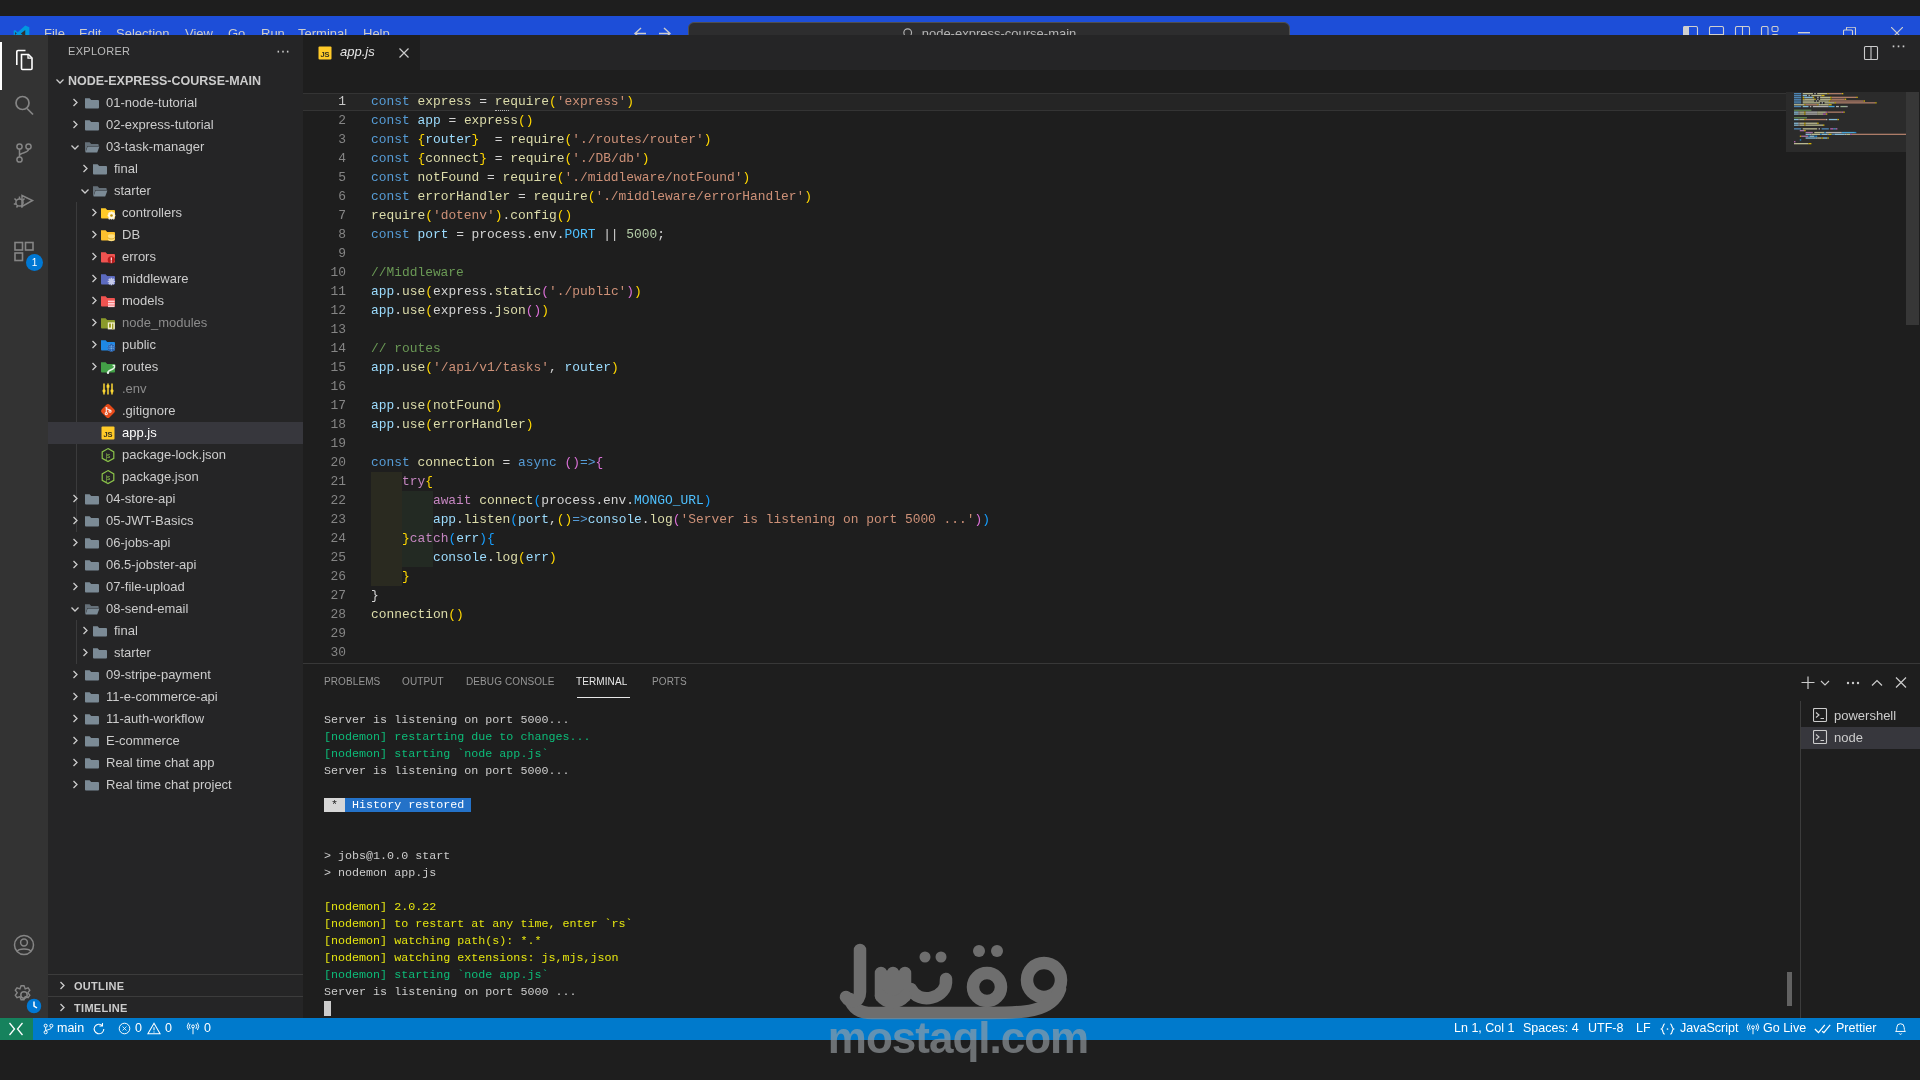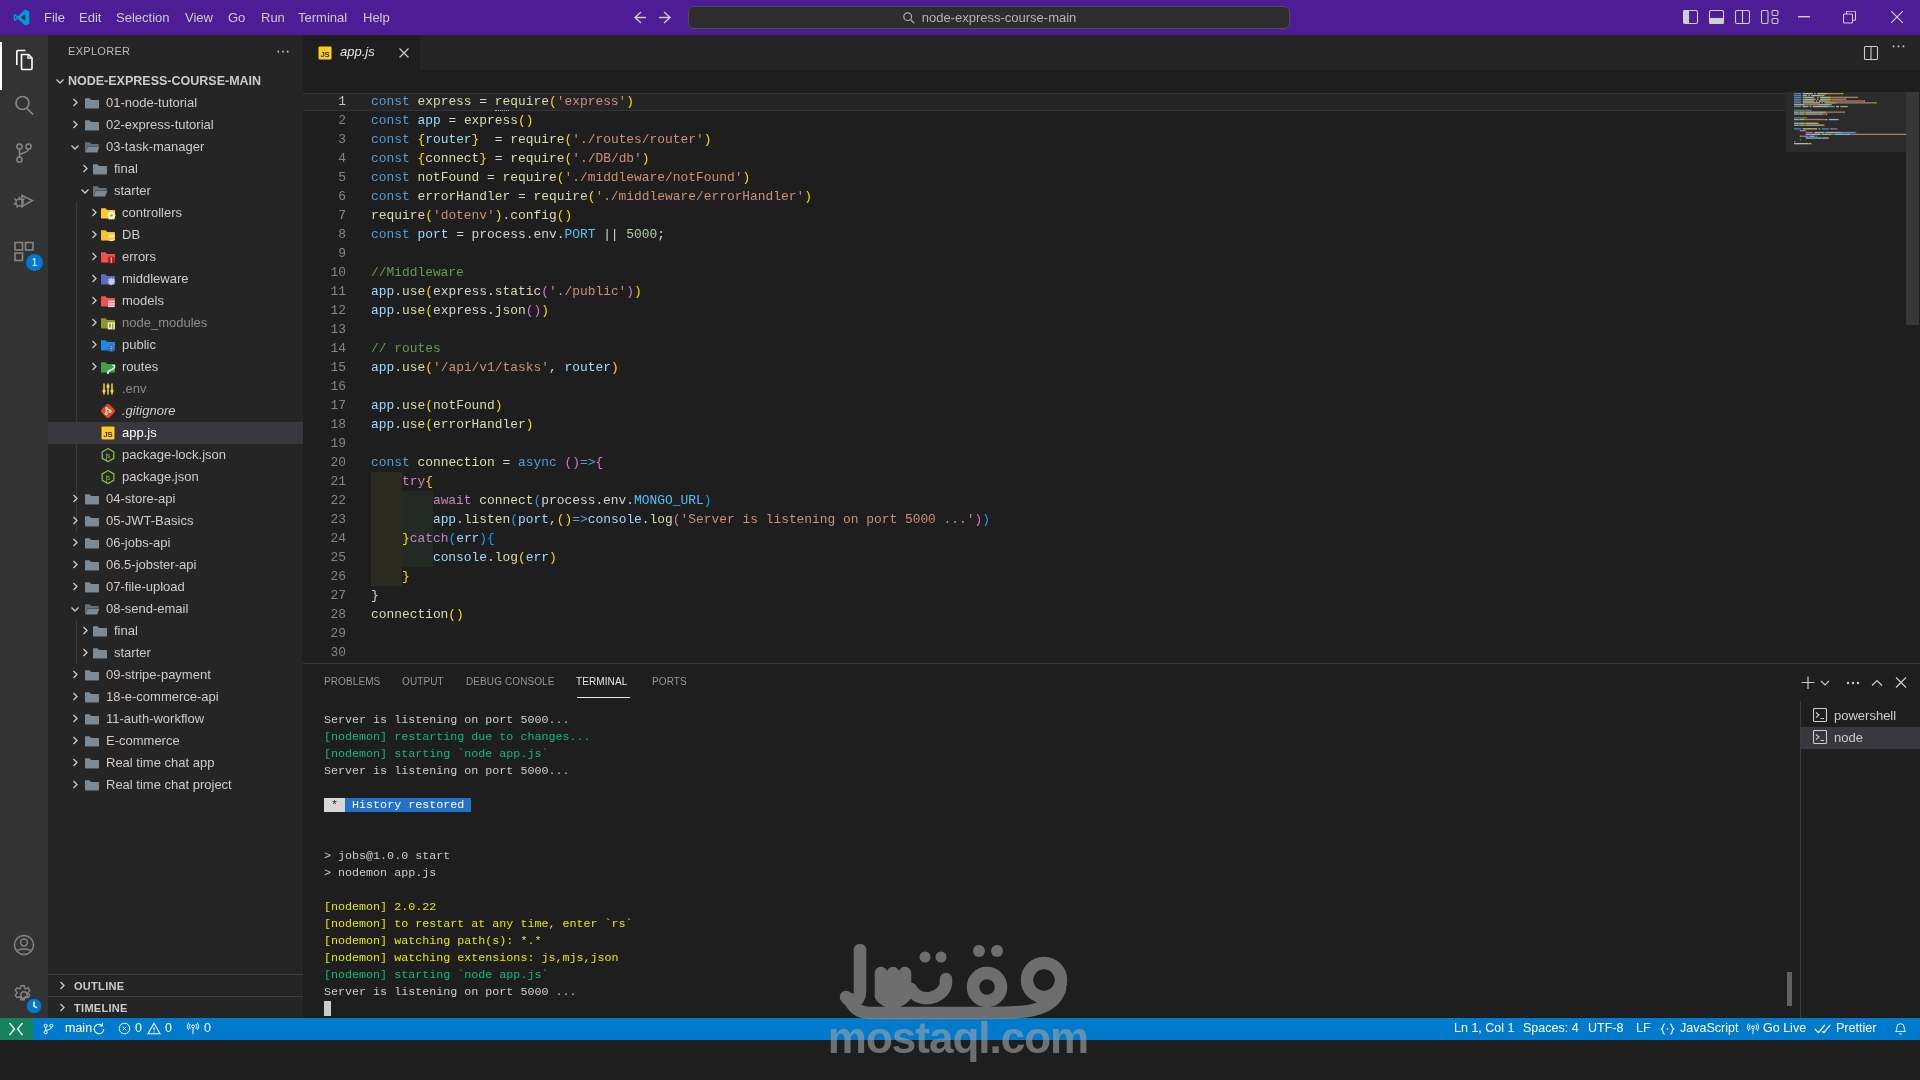--- a/index.html
+++ b/index.html
@@ -1,21 +1,21 @@
 <!DOCTYPE html>
 <html><head>
 <meta charset="utf-8">
 <style>
   * { margin:0; padding:0; box-sizing:border-box; }
   html,body { width:1920px; height:1080px; overflow:hidden; background:#1e1e1e;
     font-family:"Liberation Sans", sans-serif; }
   .abs { position:absolute; }
   #stage { position:relative; width:1920px; height:1080px; }
   
-  #titlebar { position:absolute; left:0; top:0; width:1920px; height:35px; background:#4c1d95; }
+  #titlebar { position:absolute; left:0; top:16px; width:1920px; height:35px; background:#1d4ed8; }
   .menu { position:absolute; top:0; height:35px; line-height:35px; color:#cccccc; font-size:13px; }
   
   #actbar { position:absolute; left:0; top:35px; width:48px; height:983px; background:#333333; }
   
   #sidebar { position:absolute; left:48px; top:35px; width:255px; height:983px; background:#252526; }
   .row { position:absolute; left:0; width:255px; height:22px; line-height:22px; color:#cccccc; font-size:13px; white-space:nowrap; }
   .chev { position:absolute; width:16px; height:16px; top:3px; }
   .ficon { position:absolute; width:16px; height:16px; top:3px; }
   .lbl { position:absolute; top:0; }
   
@@ -317,21 +317,21 @@
             <path d="M4 2.5 v11 M8 2.5 v11 M12 2.5 v11"></path>
           </g>
           <g fill="#fdd835">
             <rect x="2.6" y="8.6" width="2.8" height="2.8" rx="0.6"></rect>
             <rect x="6.6" y="4" width="2.8" height="2.8" rx="0.6"></rect>
             <rect x="10.6" y="8.6" width="2.8" height="2.8" rx="0.6"></rect>
           </g>
         </svg>
         <span class="lbl" style="left:74px;color:#8c8c8c">.env</span>
       </div>
-    <div class="row" style="top:365px;font-style:italic;">
+    <div class="row" style="top:365px;">
         <svg class="ficon" style="left:52px;top:3px" viewBox="0 0 16 16">
           <rect x="2.4" y="2.4" width="11.2" height="11.2" rx="2.4" transform="rotate(45 8 8)" fill="#e64a19"></rect>
           <g stroke="#fbe9e7" stroke-width="1.1" fill="none">
             <path d="M6.3 4.2 v7"></path>
             <circle cx="6.3" cy="10.6" r="1.1" fill="#e64a19"></circle>
             <circle cx="10" cy="8.2" r="1.1" fill="#e64a19"></circle>
             <path d="M6.3 6 c2.5 0 3.7 0.8 3.7 2.2"></path>
           </g>
           <path d="M5.2 4.6 l2.2 -0.3 -0.3 2.2 Z" fill="#fbe9e7"></path>
         </svg>
@@ -440,21 +440,21 @@
         </svg>
         <span class="lbl" style="left:58px;color:#cccccc">09-stripe-payment</span>
       </div>
     <div class="row" style="top:651px;">
         <svg class="chev" style="left:19px;top:3px" viewBox="0 0 16 16" fill="none" stroke="#cccccc" stroke-width="1.3">
           <path d="M6.5 4 L10 7.5 L6.5 11"></path>
         </svg>
         <svg class="ficon" style="left:36px;top:3px" viewBox="0 0 16 16">
           <path d="M1 3.2 h4.6 l1.6 1.8 h6.9 a0.9 0.9 0 0 1 0.9 0.9 v6.6 a0.9 0.9 0 0 1 -0.9 0.9 H1.9 a0.9 0.9 0 0 1 -0.9 -0.9 Z" fill="#7b8a95"></path>
         </svg>
-        <span class="lbl" style="left:58px;color:#cccccc">18-e-commerce-api</span>
+        <span class="lbl" style="left:58px;color:#cccccc">11-e-commerce-api</span>
       </div>
     <div class="row" style="top:673px;">
         <svg class="chev" style="left:19px;top:3px" viewBox="0 0 16 16" fill="none" stroke="#cccccc" stroke-width="1.3">
           <path d="M6.5 4 L10 7.5 L6.5 11"></path>
         </svg>
         <svg class="ficon" style="left:36px;top:3px" viewBox="0 0 16 16">
           <path d="M1 3.2 h4.6 l1.6 1.8 h6.9 a0.9 0.9 0 0 1 0.9 0.9 v6.6 a0.9 0.9 0 0 1 -0.9 0.9 H1.9 a0.9 0.9 0 0 1 -0.9 -0.9 Z" fill="#7b8a95"></path>
         </svg>
         <span class="lbl" style="left:58px;color:#cccccc">11-auth-workflow</span>
       </div>
@@ -785,21 +785,21 @@
           <path d="M1.5 1 L6.5 7 L1.5 13"></path>
           <path d="M14.5 1 L9.5 7 L14.5 13"></path>
         </svg>
     </div>
     <svg class="abs" style="left:42px;top:4px" width="13" height="14" viewBox="0 0 16 16" fill="none" stroke="#ffffff" stroke-width="1.2">
         <circle cx="11.5" cy="4" r="1.9"></circle>
         <circle cx="4.5" cy="4" r="1.9"></circle>
         <circle cx="4.5" cy="12" r="1.9"></circle>
         <path d="M4.5 6 V10 M11.5 6 c0 3 -4.5 2.5 -7 4"></path>
       </svg>
-    <span class="abs" style="left:65px;top:3px">main</span>
+    <span class="abs" style="left:57px;top:3px">main</span>
     <svg class="abs" style="left:92px;top:4px" width="14" height="14" viewBox="0 0 16 16" fill="none" stroke="#ffffff" stroke-width="1.2">
         <path d="M13.5 8 a5.5 5.5 0 1 1 -1.6 -3.9 M12 1 V4.5 H8.5"></path>
       </svg>
     <svg class="abs" style="left:118px;top:4px" width="13" height="13" viewBox="0 0 16 16" fill="none" stroke="#ffffff" stroke-width="1.2">
         <circle cx="8" cy="8" r="6.5"></circle>
         <path d="M5 5 L11 11 M11 5 L5 11" transform="scale(0.8) translate(2,2)"></path>
       </svg>
     <span class="abs" style="left:135px;top:3px">0</span>
     <svg class="abs" style="left:147px;top:4px" width="14" height="13" viewBox="0 0 16 15" fill="none" stroke="#ffffff" stroke-width="1.2">
         <path d="M8 1.5 L15 13.5 H1 Z"></path>

